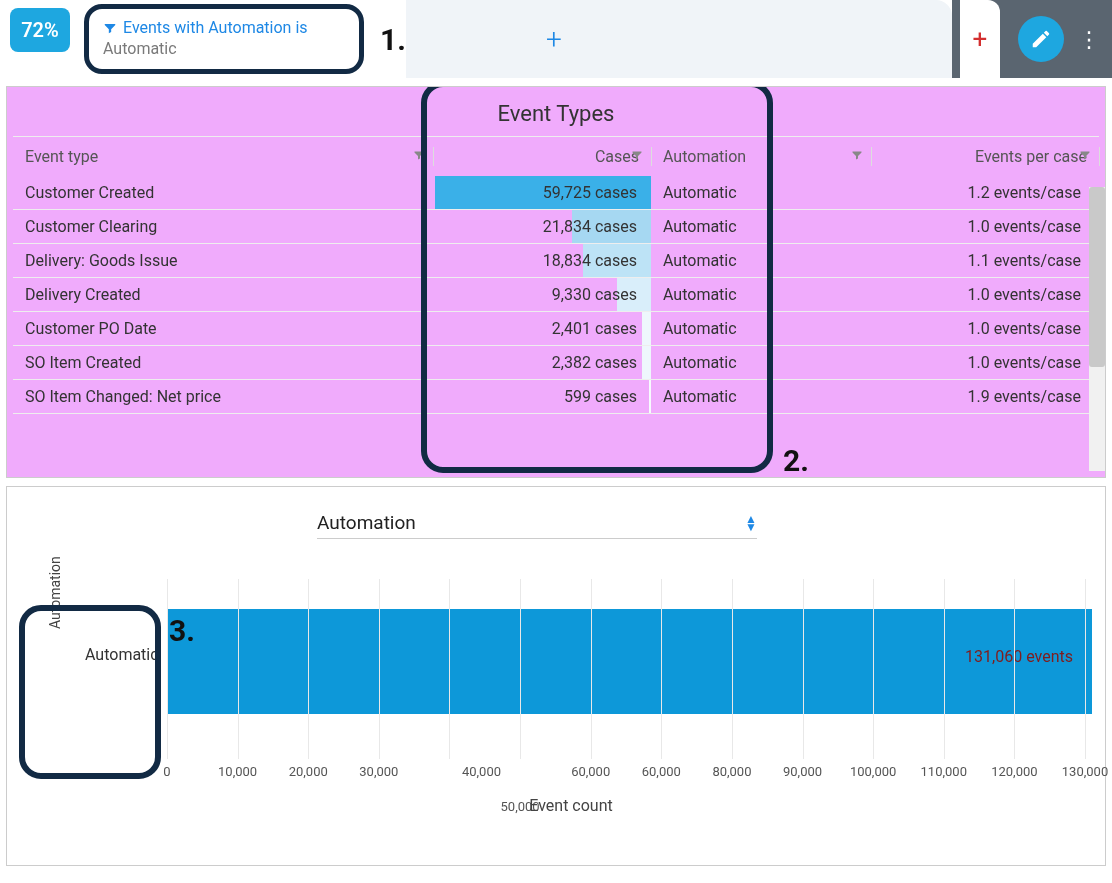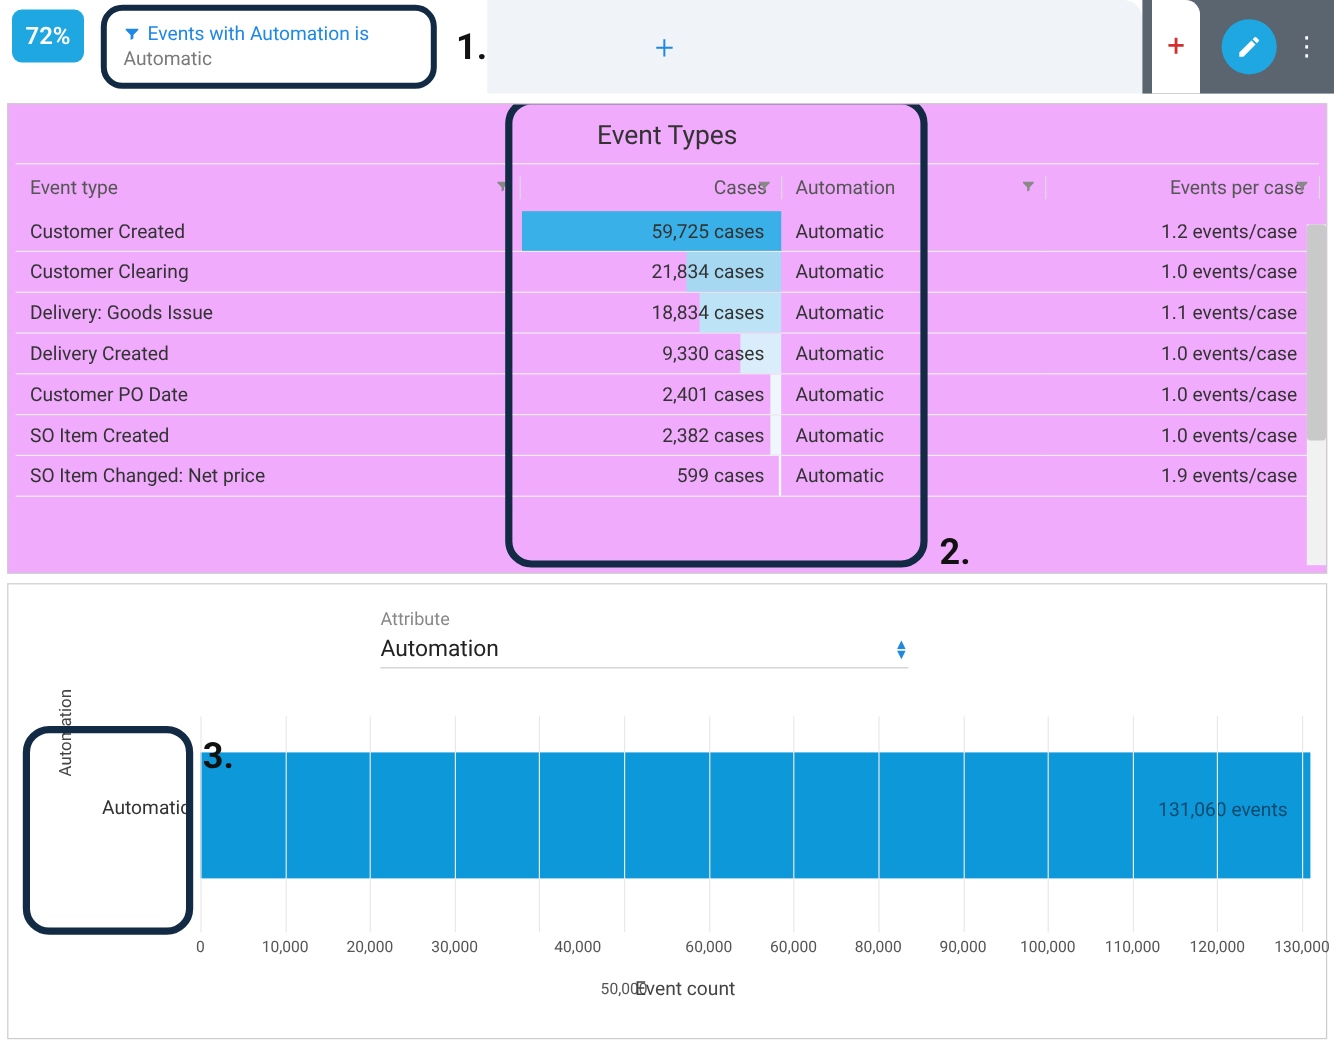--- a/index.html
+++ b/index.html
@@ -47,21 +47,21 @@
   .attr-block { margin-left: 290px; width:440px; }
   .attr-label { color:#888; font-size:15px; }
   .attr-select { display:flex; align-items:center; justify-content:space-between; border-bottom:1px solid #ccc; padding:4px 0; font-size:19px; color:#222;}
   .carets { color:#1e88e5; font-size:12px; line-height:8px;}
   .chart-area { position:relative; margin-top:40px; margin-left:30px; height:230px; }
   .y-title { position:absolute; left:-10px; top:50px; transform: rotate(-90deg); transform-origin:left top; font-size:14px; color:#444;}
   .y-cat { position:absolute; left:28px; top:66px; font-size:16px; color:#333;}
   .plot { position:absolute; left:110px; right:0; top:0; bottom:50px;}
   .grid-line { position:absolute; top:0; bottom:0; width:1px; background:#e8e8e8;}
   .bar { position:absolute; top:30px; height:105px; background:#0d98d9; left:0;}
-  .bar-label { position:absolute; right:12px; top:68px; color:#0c4a6e; font-size:16px;}
+  .bar-label { position:absolute; right:12px; top:68px; color:#7f1d1d; font-size:16px;}
   .x-ticks { position:absolute; left:110px; right:0; top:185px; height:20px;}
   .x-tick { position:absolute; font-size:13px; color:#555; transform:translateX(-50%);}
   .x-title { position:absolute; left:0; right:0; bottom:-6px; text-align:center; font-size:16px; color:#444;}
   .hb3 { position:absolute; border:6px solid #122a44; border-radius:22px; left:12px; top:118px; width:142px; height:174px;}
   .annot-3 { position:absolute; left:162px; top:126px; font-weight:700; font-size:30px; color:#111;}
 
   svg { display:block; }
 </style>
 </head>
 <body>
@@ -189,21 +189,20 @@
     </table>
     <div class="highlight-box hb1"></div>
     <span class="annot-2 annot-num">2.</span>
     <div class="scroll-track"></div>
     <div class="scroll-thumb"></div>
   </div>
 </div>
 
 <div class="chart-panel">
   <div class="attr-block">
-    <div class="attr-label">Attribute</div>
     <div class="attr-select">
       <span>Automation</span>
       <span class="carets">▲<br>▼</span>
     </div>
   </div>
 
   <div class="chart-area">
     <div class="y-title">Automation</div>
     <div class="y-cat">Automatic</div>
     <div class="plot" id="plot">

